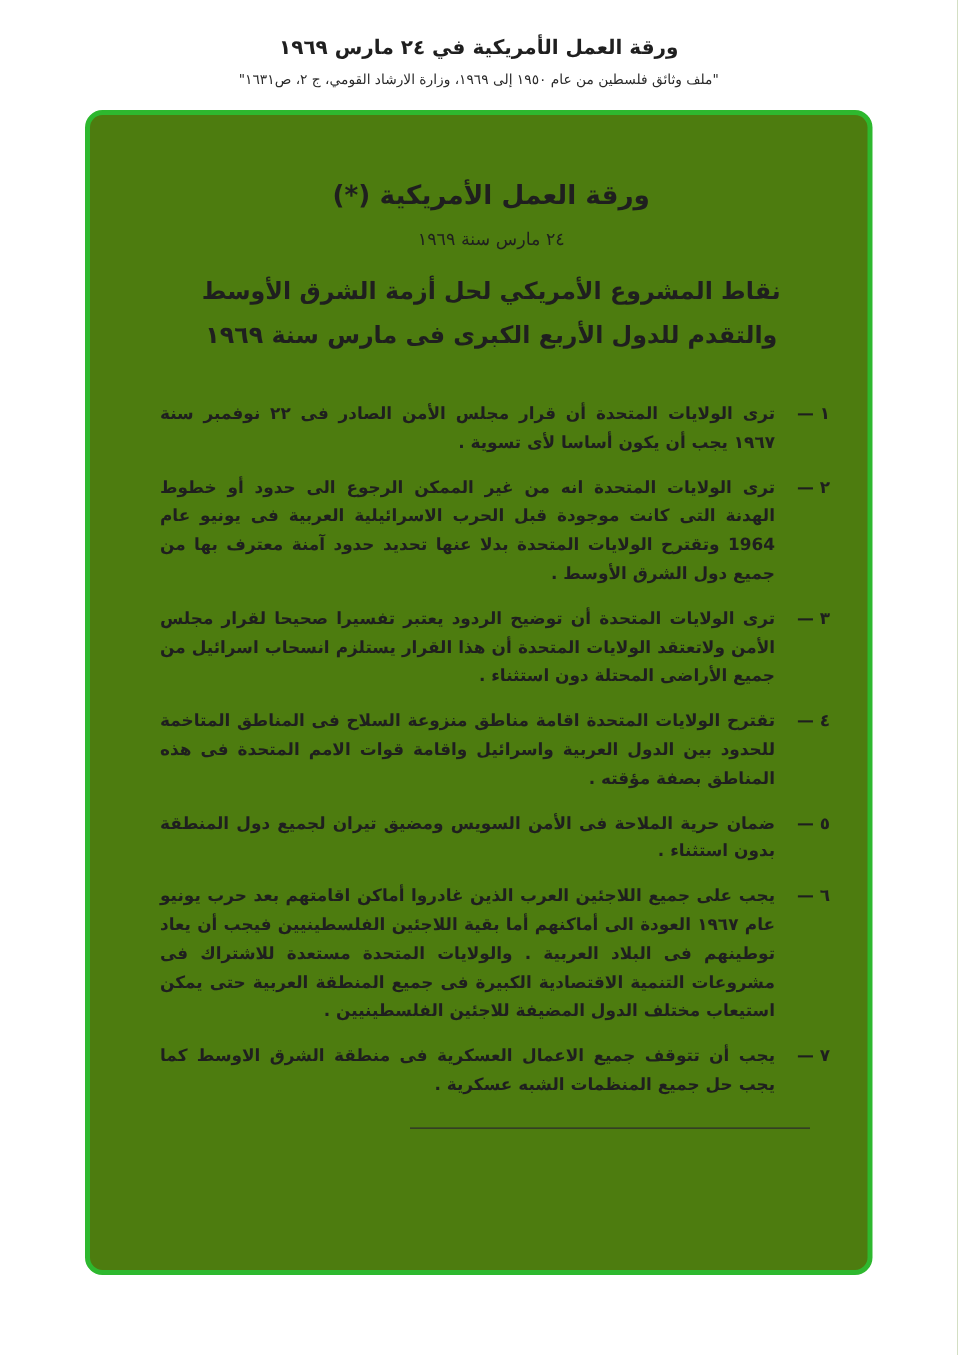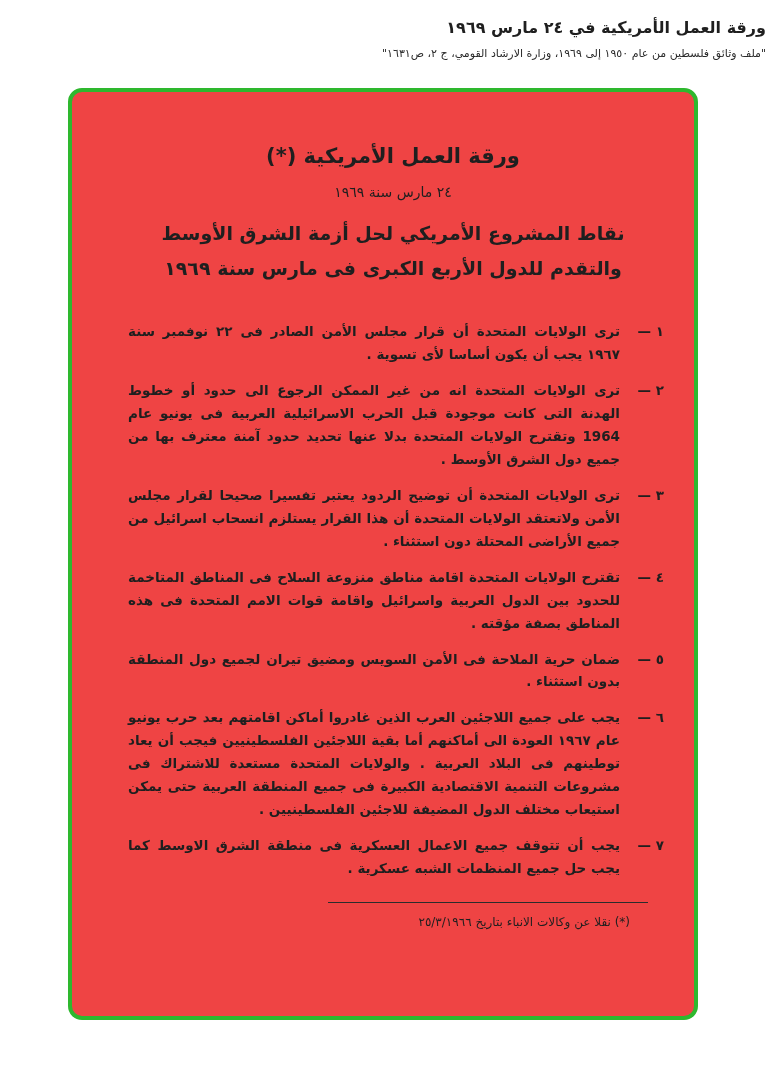--- a/index.html
+++ b/index.html
@@ -8,42 +8,42 @@
     height: 1084px;
     background: #ffffff;
     font-family: "DejaVu Sans", sans-serif;
     color: #1f1f1f;
     direction: rtl;
     overflow: hidden;
   }
   .page { position: relative; width: 766px; height: 1084px; }
 
   
-  .top-header { padding-top: 18px; }
+  .top-header { text-align: center; padding-top: 28px; }
   .top-header .line1 {
     font-size: 16px;
     font-weight: bold;
     letter-spacing: 0.5px;
   }
   .top-header .line2 {
     font-size: 11px;
     margin-top: 10px;
     color: #2a2a2a;
   }
 
   
   .doc-frame {
     position: absolute;
     left: 68px;
     top: 88px;
     width: 630px;
     height: 932px;
     border: 4px solid #2eb82e;
     border-radius: 14px;
-    background: #ef4444;
+    background: #4d7c0f;
   }
   .doc-inner {
     padding: 52px 30px 0 50px;
     height: 100%;
   }
 
   .doc-title {
     text-align: center;
     font-size: 21px;
     font-weight: bold;
@@ -145,18 +145,17 @@
         </div>
 
         <div class="item">
           <div class="item-number">٧ —</div>
           <div class="item-text">يجب أن تتوقف جميع الاعمال العسكرية فى منطقة الشرق الاوسط كما يجب حل جميع المنظمات الشبه عسكرية .</div>
         </div>
 
       </div>
 
       <hr class="footnote-rule">
-      <div class="footnote-text">(*)  نقلا عن وكالات الانباء بتاريخ ٢٥/٣/١٩٦٦</div>
 
     </div>
   </div>
 
 </div>
 
 </body></html>

